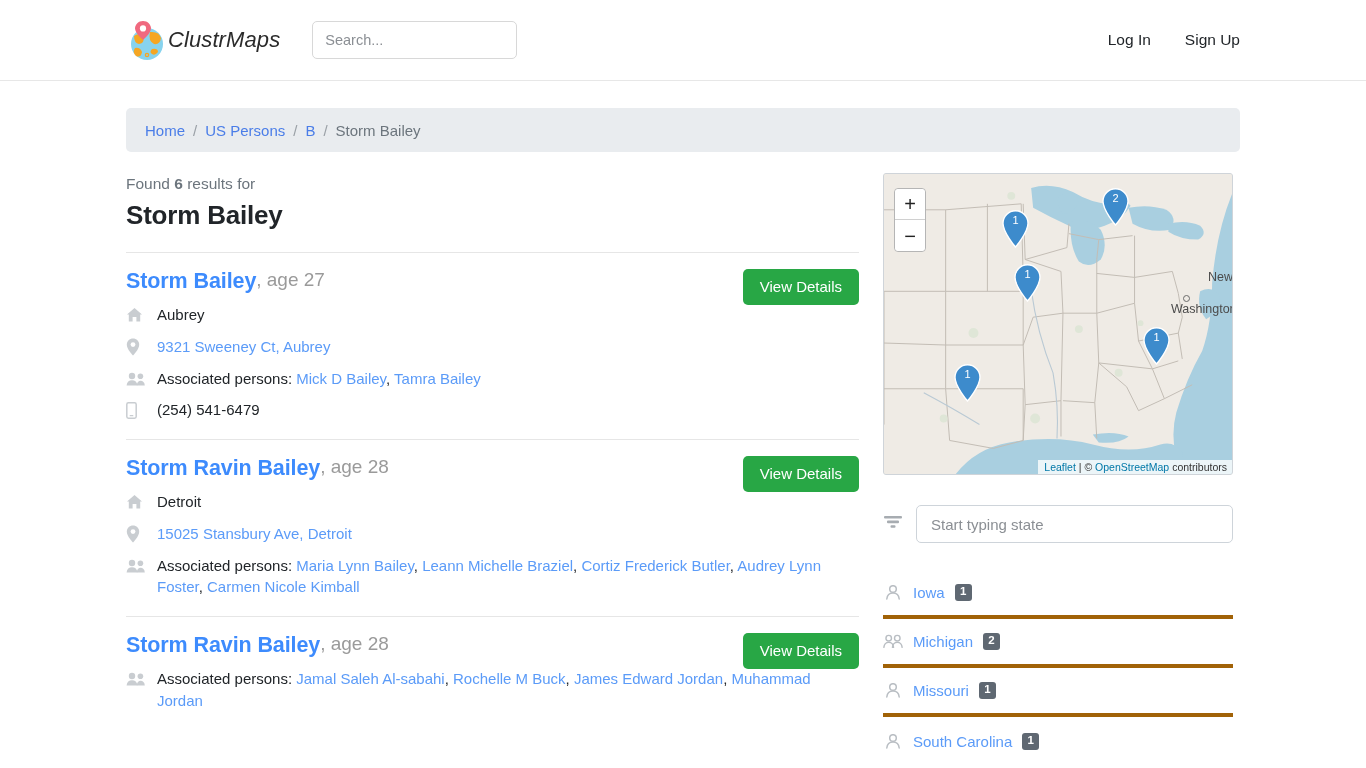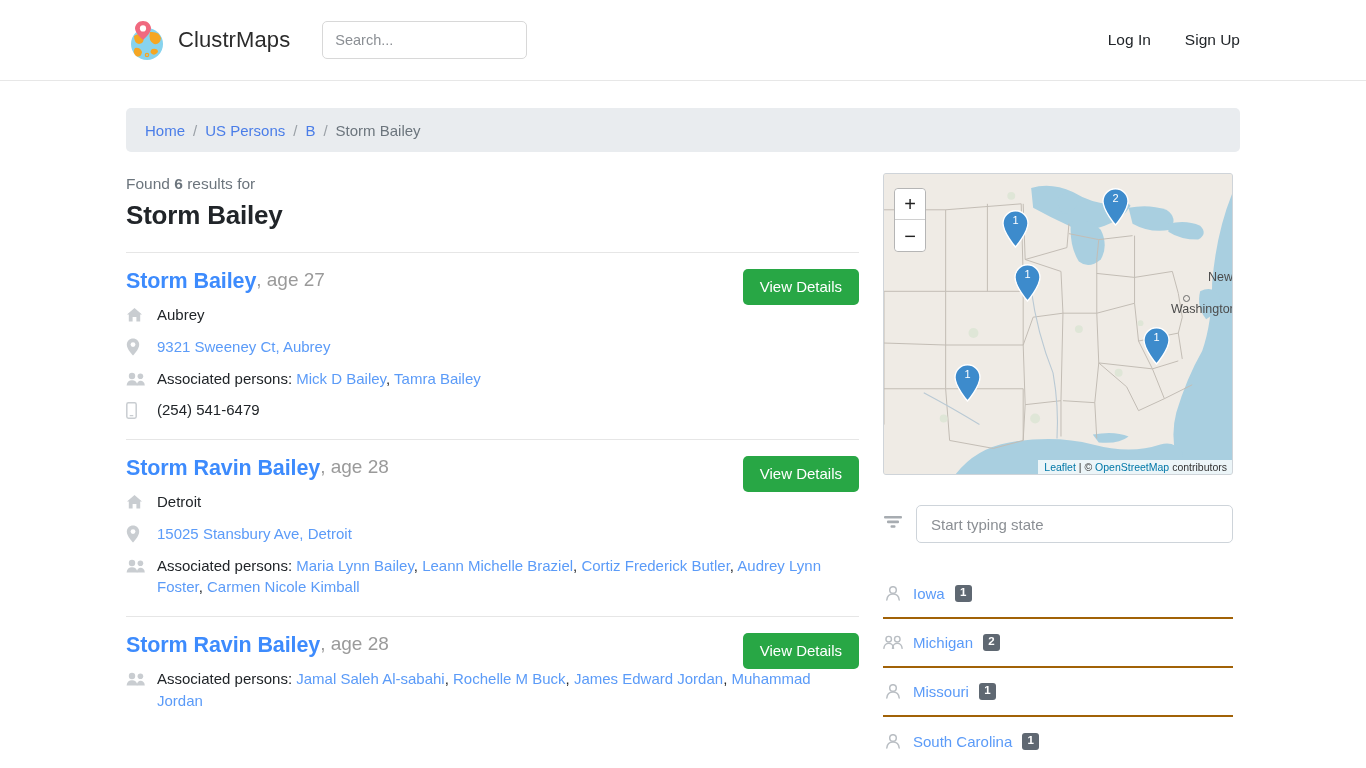--- a/index.html
+++ b/index.html
@@ -18,21 +18,21 @@
     height: 81px;
     border-bottom: 1px solid #e7e7e7;
     display: flex;
     align-items: center;
     padding: 0 126px;
     position: relative;
   }
   .brand {
     display: flex;
     align-items: center;
-    gap: 10px;
+    font-style: italic;
   }
   .logo-wrap {
     width: 42px; height: 44px;
     position: relative;
     flex: 0 0 auto;
   }
   .brand-name {
     font-size: 22px;
     color: #2b2b2b;
     letter-spacing: .1px;
@@ -262,21 +262,21 @@
     background: #fff;
   }
   .filter-input::placeholder { color: #8b8f94; }
 
   .state-list { margin-top: 27px; }
   .state-item {
     display: flex;
     align-items: center;
     gap: 10px;
     height: 49px;
-    border-bottom: 2px solid #a16207;
+    border-bottom: 4px solid #a16207;
     font-size: 15px;
   }
   .state-item:last-child { border-bottom: none; }
   .state-name { color: #5b9bf8; }
   .state-badge {
     background: #5f6872;
     color: #fff;
     font-size: 11.5px;
     font-weight: bold;
     border-radius: 3px;

